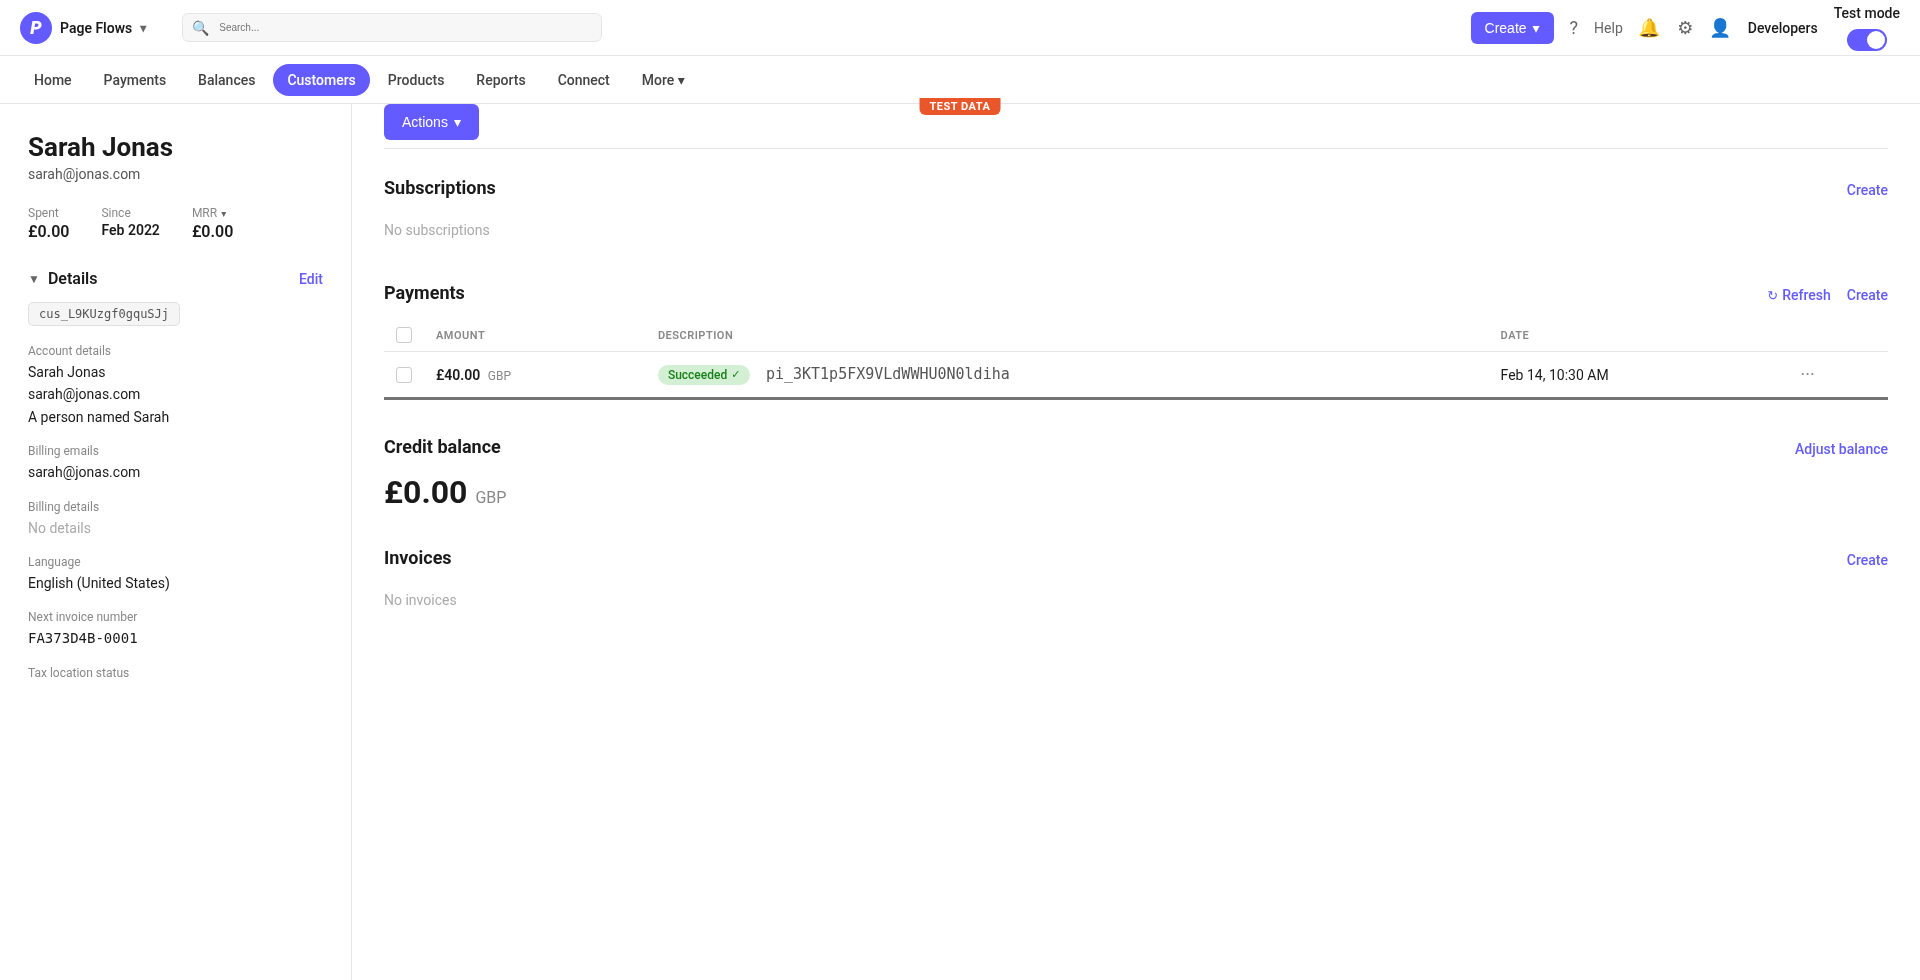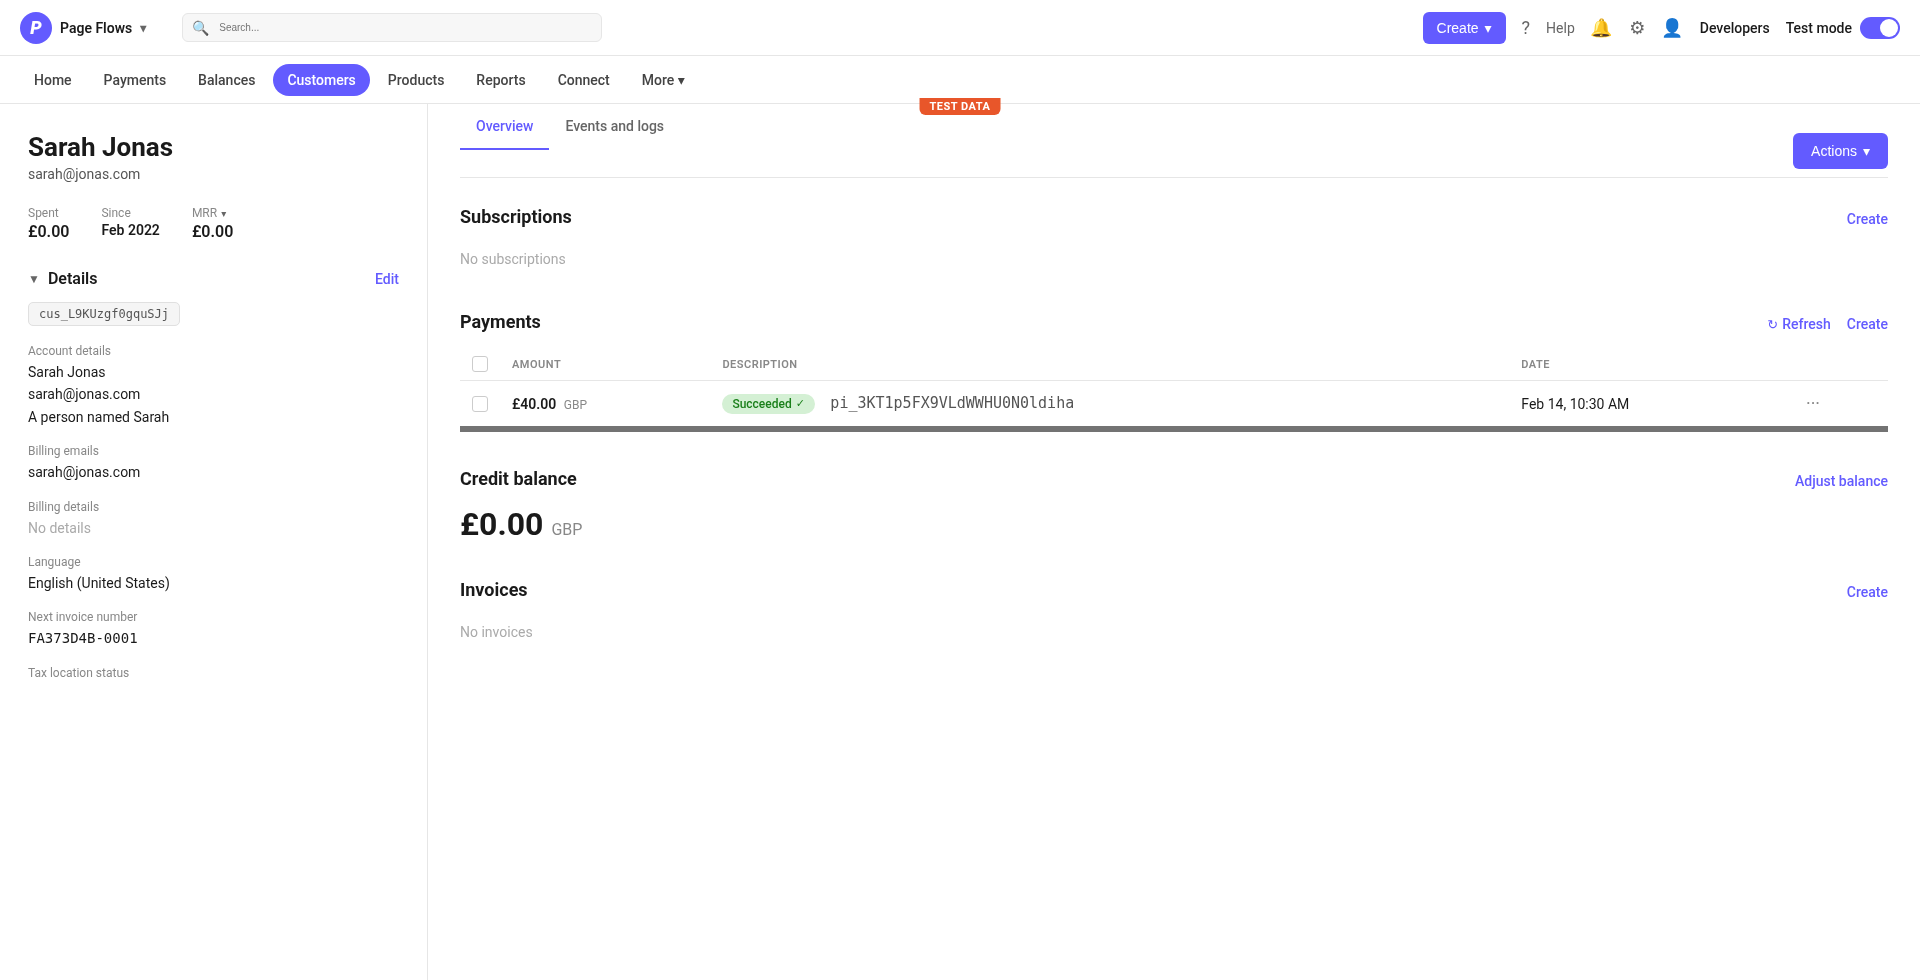--- a/index.html
+++ b/index.html
@@ -9,35 +9,35 @@
     .topbar { display: flex; align-items: center; height: 56px; padding: 0 20px; border-bottom: 1px solid #e6e6e6; gap: 16px; }
     .logo-area { display: flex; align-items: center; gap: 8px; font-weight: 600; font-size: 14px; color: #1a1a1a; cursor: pointer; }
     .logo-circle { width: 32px; height: 32px; background: #635bff; border-radius: 50%; display: flex; align-items: center; justify-content: center; color: white; font-weight: bold; font-size: 14px; }
     .search-bar { flex: 1; max-width: 420px; margin: 0 20px; position: relative; }
     .search-bar input { width: 100%; padding: 8px 12px 8px 36px; border: 1px solid #e6e6e6; border-radius: 6px; font-size: 10px; color: #666; background: #f7f7f7; outline: none; }
     .search-icon-wrap { position: absolute; left: 10px; top: 50%; transform: translateY(-50%); color: #999; }
     .topbar-right { display: flex; align-items: center; gap: 16px; margin-left: auto; }
     .create-btn { background: #635bff; color: white; border: none; border-radius: 6px; padding: 8px 14px; font-size: 14px; cursor: pointer; display: flex; align-items: center; gap: 6px; font-weight: 500; }
     .topbar-icon { color: #666; cursor: pointer; font-size: 18px; }
     .developers-link { color: #1a1a1a; font-size: 14px; font-weight: 500; cursor: pointer; text-decoration: none; }
-    .test-mode-wrap { display: flex; align-items: center; gap: 8px; font-size: 14px; font-weight: 500; color: #1a1a1a; }
+    .test-mode-wrap { display: flex; align-items: center; gap: 8px; font-size: 14px; font-weight: 500; color: #1a1a1a; flex-direction: column; }
     .toggle { width: 40px; height: 22px; background: #635bff; border-radius: 11px; position: relative; cursor: pointer; }
     .toggle-dot { width: 18px; height: 18px; background: white; border-radius: 50%; position: absolute; top: 2px; right: 2px; }
 
     
     .nav-links { display: flex; align-items: center; height: 48px; padding: 0 20px; border-bottom: 1px solid #e6e6e6; gap: 4px; position: relative; }
     .nav-link { padding: 8px 14px; font-size: 14px; color: #444; cursor: pointer; border-radius: 6px; text-decoration: none; font-weight: 500; }
     .nav-link.active { background: #635bff; color: white; border-radius: 20px; }
     .test-data-badge { position: absolute; bottom: -12px; left: 50%; transform: translateX(-50%); background: #e8562a; color: white; font-size: 11px; font-weight: 700; padding: 2px 10px; border-radius: 0 0 6px 6px; letter-spacing: 0.5px; }
 
     
     .main-layout { display: flex; min-height: calc(100vh - 104px); }
 
     
-    .sidebar { width: 428px; min-width: 320px; padding: 28px 28px 28px 28px; border-right: 1px solid #e6e6e6; }
+    .sidebar { width: 352px; min-width: 320px; padding: 28px 28px 28px 28px; border-right: 1px solid #e6e6e6; }
     .customer-name { font-size: 26px; font-weight: 700; color: #1a1a1a; margin-bottom: 4px; }
     .customer-email { font-size: 14px; color: #555; margin-bottom: 24px; }
     .stats-row { display: flex; gap: 32px; margin-bottom: 28px; }
     .stat-item { display: flex; flex-direction: column; gap: 2px; }
     .stat-label { font-size: 12px; color: #888; }
     .stat-value { font-size: 16px; font-weight: 600; color: #1a1a1a; }
     .stat-sub { font-size: 14px; color: #1a1a1a; font-weight: 600; }
     .mrr-row { display: flex; align-items: center; gap: 4px; }
     .chevron-down { font-size: 10px; color: #666; cursor: pointer; }
 
@@ -67,21 +67,21 @@
     .section-header { display: flex; align-items: flex-end; justify-content: space-between; margin-bottom: 16px; }
     .section-title { font-size: 18px; font-weight: 700; color: #1a1a1a; }
     .section-actions { display: flex; align-items: center; gap: 16px; }
     .action-link { color: #635bff; font-size: 14px; font-weight: 500; cursor: pointer; text-decoration: none; display: flex; align-items: center; gap: 4px; }
 
     .empty-text { color: #aaa; font-size: 14px; padding: 8px 0; }
 
     
     .payments-table { width: 100%; border-collapse: collapse; }
     .payments-table th { text-align: left; font-size: 11px; font-weight: 600; color: #888; text-transform: uppercase; letter-spacing: 0.5px; padding: 8px 12px; border-bottom: 1px solid #e6e6e6; }
-    .payments-table td { padding: 12px 12px; border-bottom: 6px solid #737373; font-size: 14px; color: #1a1a1a; }
+    .payments-table td { padding: 12px 12px; border-bottom: 3px solid #737373; font-size: 14px; color: #1a1a1a; }
     .checkbox-col { width: 40px; }
     .amount-col { font-weight: 600; }
     .gbp-label { color: #888; font-size: 12px; margin-left: 4px; font-weight: 400; }
     .succeeded-badge { background: #d4f0d4; color: #1a7f1a; border-radius: 20px; padding: 3px 10px; font-size: 12px; font-weight: 500; display: inline-flex; align-items: center; gap: 4px; }
     .check-icon { color: #1a7f1a; font-size: 11px; }
     .pi-id { font-family: monospace; font-size: 15px; color: #555; }
     .date-col { color: #555; white-space: nowrap; }
     .more-dots { color: #888; cursor: pointer; font-size: 18px; padding: 0 4px; }
     .checkbox { width: 16px; height: 16px; border: 1.5px solid #ccc; border-radius: 3px; cursor: pointer; }
 
@@ -209,24 +209,20 @@
 
       <div class="detail-block">
         <div class="detail-block-label">Tax location status</div>
       </div>
     </div>
   </div>
 
   <div class="content-area">
 
     <div style="display:flex; align-items:flex-end; justify-content:space-between; border-bottom:1px solid #e6e6e6; margin-bottom:28px;">
-      <div class="tabs" style="border-bottom:none;">
-        <div class="tab active">Overview</div>
-        <div class="tab">Events and logs</div>
-      </div>
       <button style="background:#635bff;color:white;border:none;border-radius:6px;padding:10px 18px;font-size:14px;cursor:pointer;display:flex;align-items:center;gap:6px;font-weight:500;margin-bottom:8px;">
         <span>Actions</span>
         <span>▾</span>
       </button>
     </div>
 
     <div class="section">
       <div class="section-header">
         <span class="section-title">Subscriptions</span>
         <a class="action-link">Create</a>

